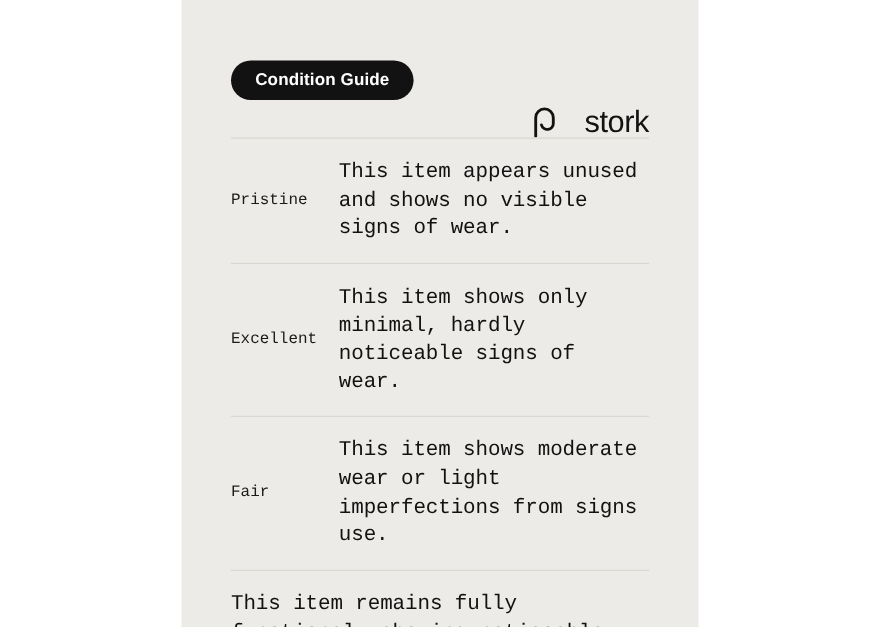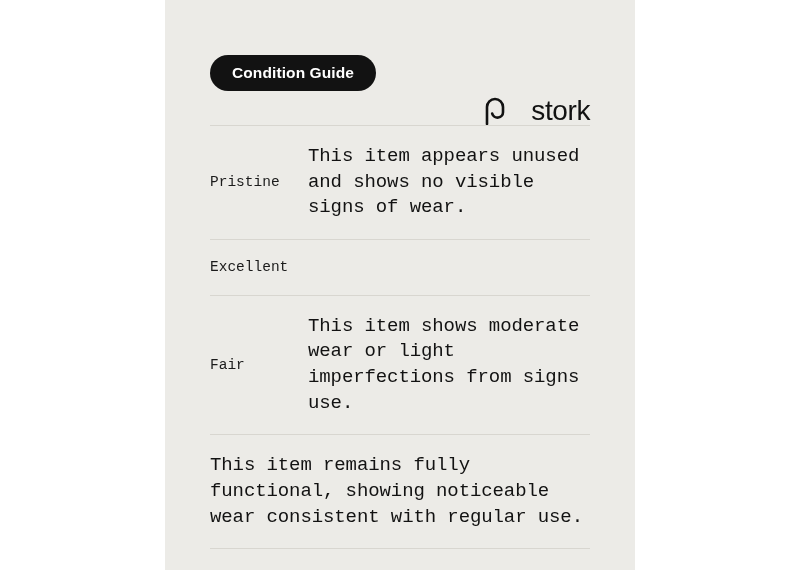--- a/index.html
+++ b/index.html
@@ -133,20 +133,21 @@
 
       <div class="table">
 
         <div class="row">
           <div class="label">Pristine</div>
           <div class="desc">This item appears unused and shows no visible signs of wear.</div>
         </div>
 
         <div class="row">
           <div class="label">Excellent</div>
+          <div class="desc">This item shows only minimal, hardly noticeable signs of wear.</div>
         </div>
 
         <div class="row">
           <div class="label">Fair</div>
           <div class="desc">This item shows moderate wear or light imperfections from signs use.</div>
         </div>
 
         <div class="row">
           <div class="desc">This item remains fully functional, showing noticeable wear consistent with regular use.</div>
         </div>

